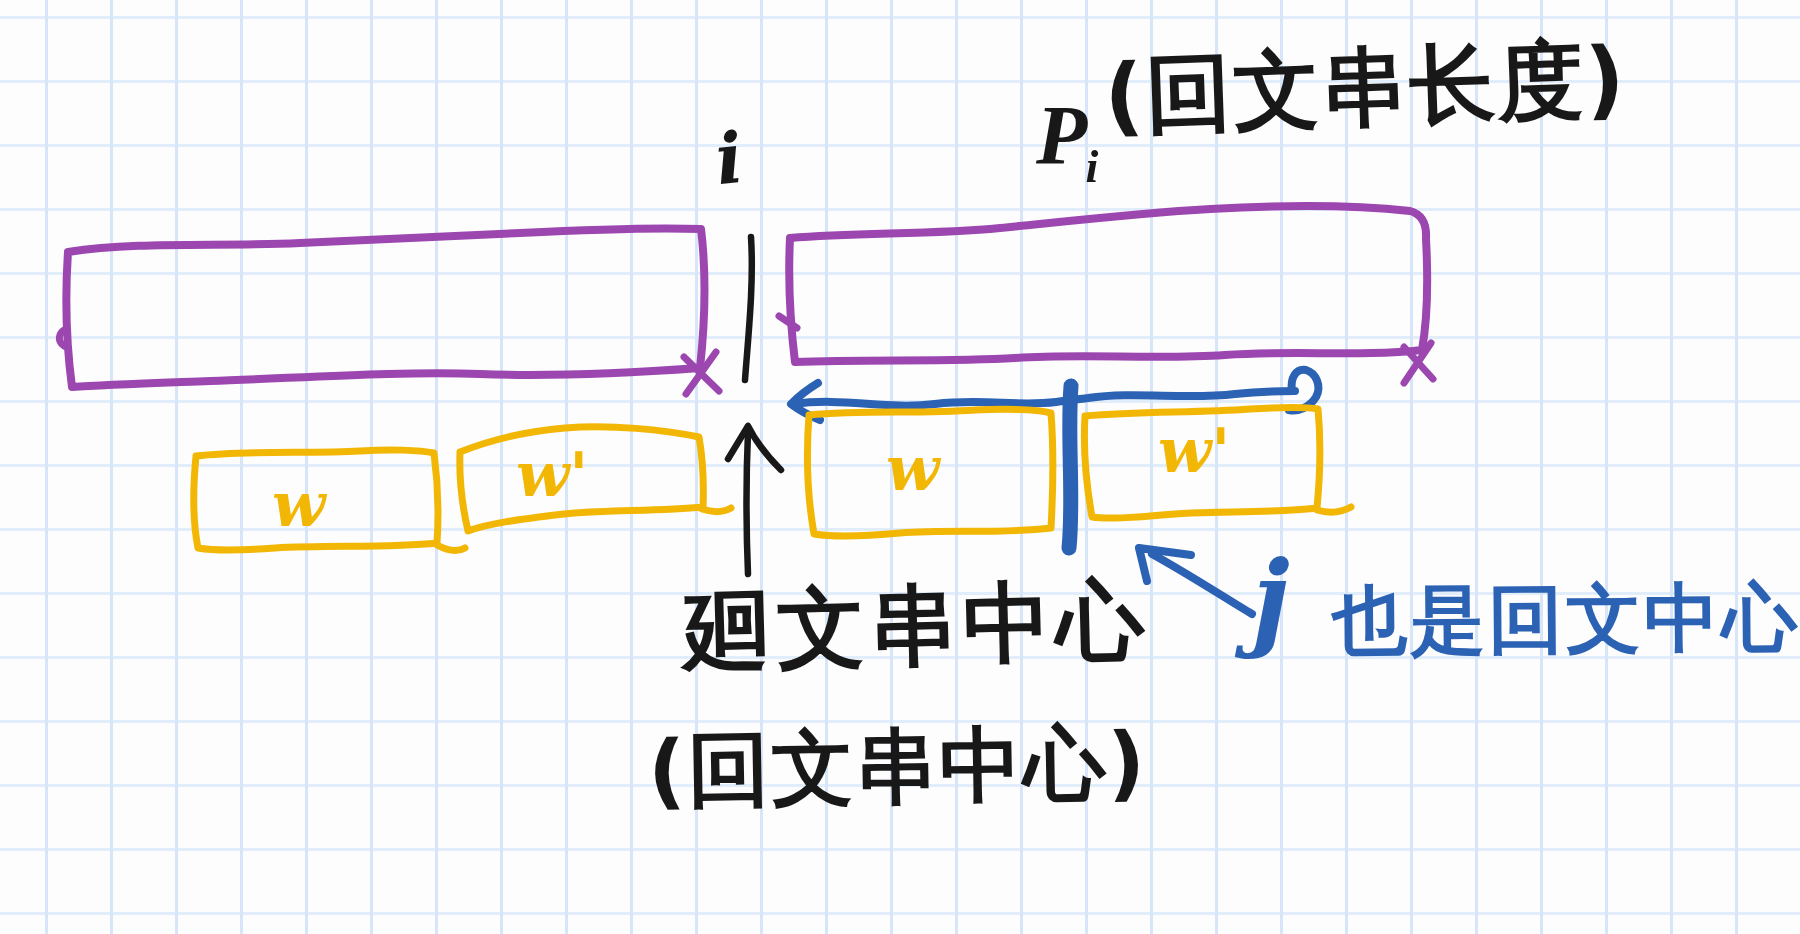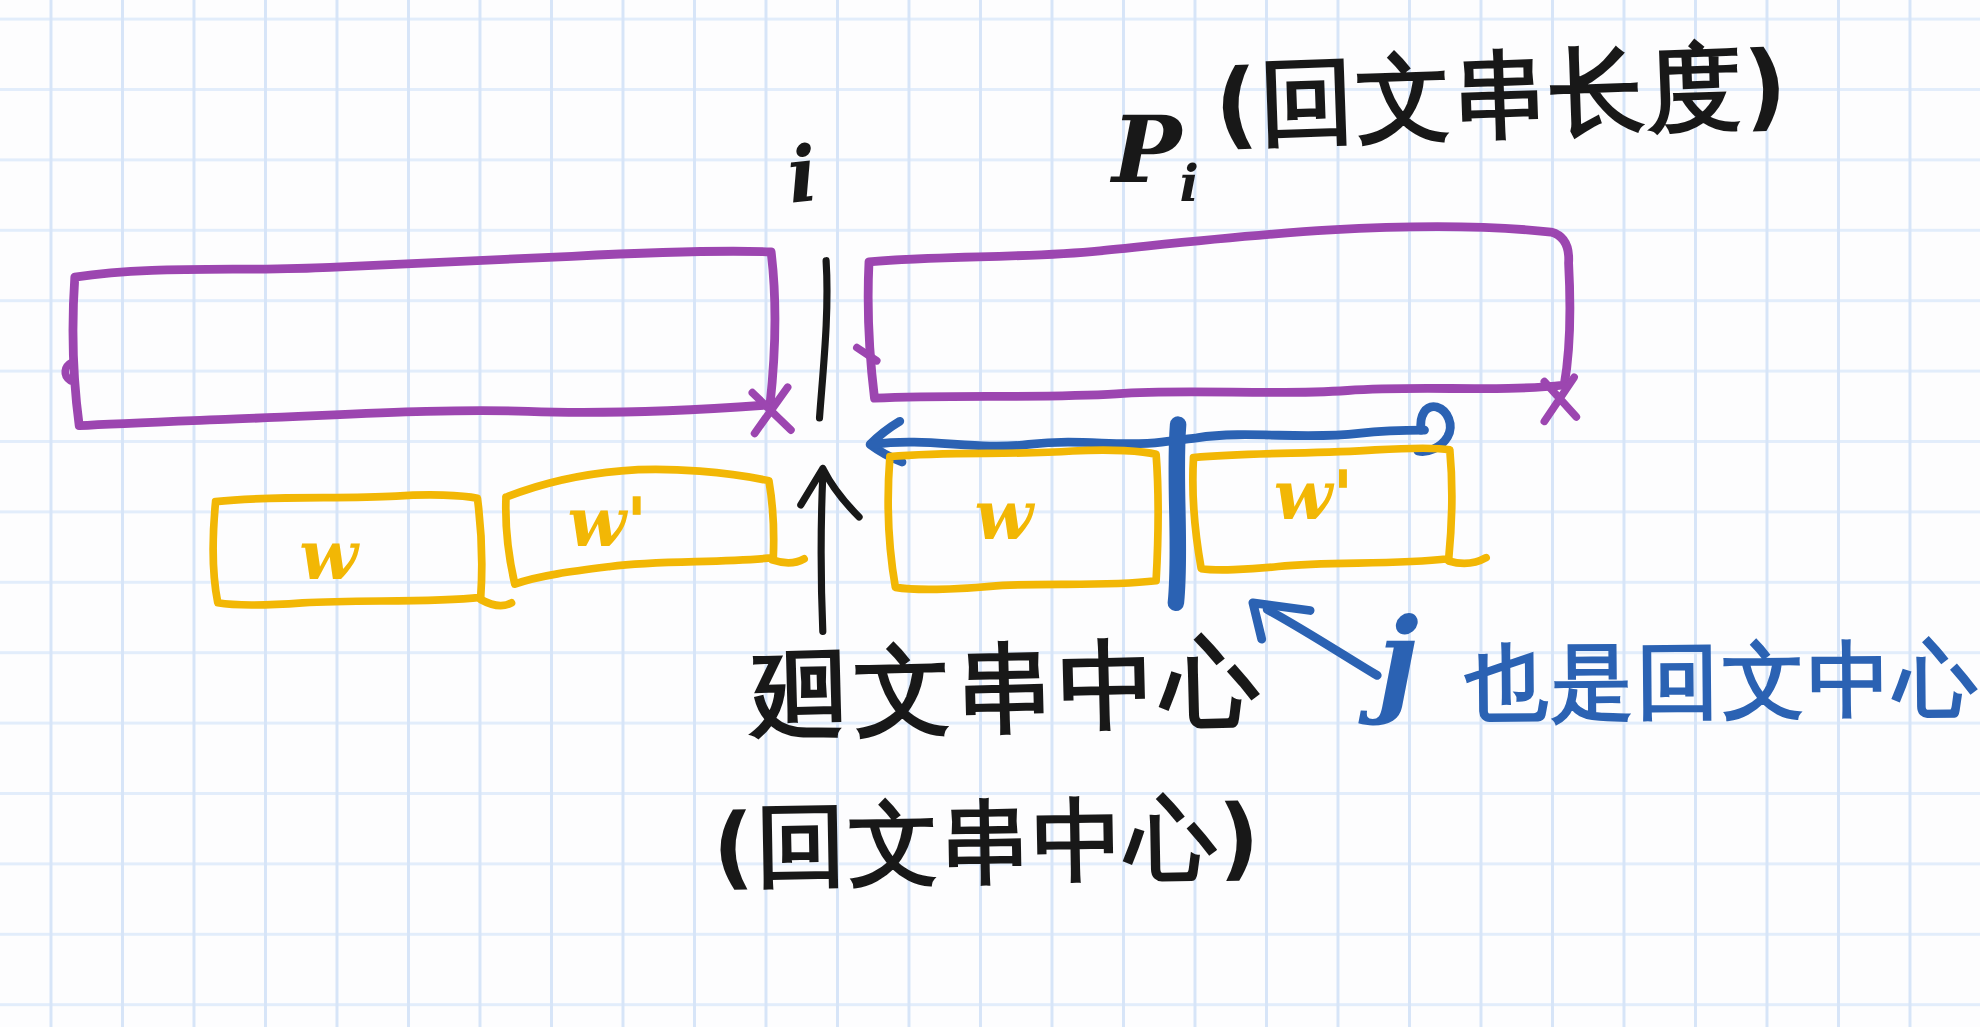--- a/index.html
+++ b/index.html
@@ -102,21 +102,21 @@
     <path class="w15" d="M 1071 386 C 1067 436 1074 498 1069 548" stroke="#2b62b3"></path>
 
     <g>
       <path class="w8" d="M 1252 614 C 1228 600 1192 576 1152 554" stroke="#2b62b3"></path>
       <path class="w8" d="M 1139 548 L 1147 581 M 1139 548 L 1191 555" stroke="#2b62b3"></path>
     </g>
   </svg>
 
   <div class="t ink-c hand-latin" style="left:716px;top:124px;font-size:70px;transform:rotate(-6deg);">i</div>
 
-  <div class="t ink-c hand-latin" style="left:1011px;top:94px;font-size:84px;">
+  <div class="t ink-c hand-latin" style="left:1036px;top:94px;font-size:84px;font-family:Liberation Serif, serif;">
     <span>P</span><span class="sub">i</span>
   </div>
 
   <div class="t ink-c hand-cjk" style="left:1104px;top:44px;font-size:86px;letter-spacing:2px;transform:rotate(-2deg);">(回文串长度)</div>
 
   <div class="t yellow-c hand-latin" style="left:272px;top:474px;font-size:62px;">w</div>
 
   <div class="t yellow-c hand-latin" style="left:516px;top:444px;font-size:62px;">w'</div>
 
   <div class="t yellow-c hand-latin" style="left:886px;top:438px;font-size:62px;">w</div>

